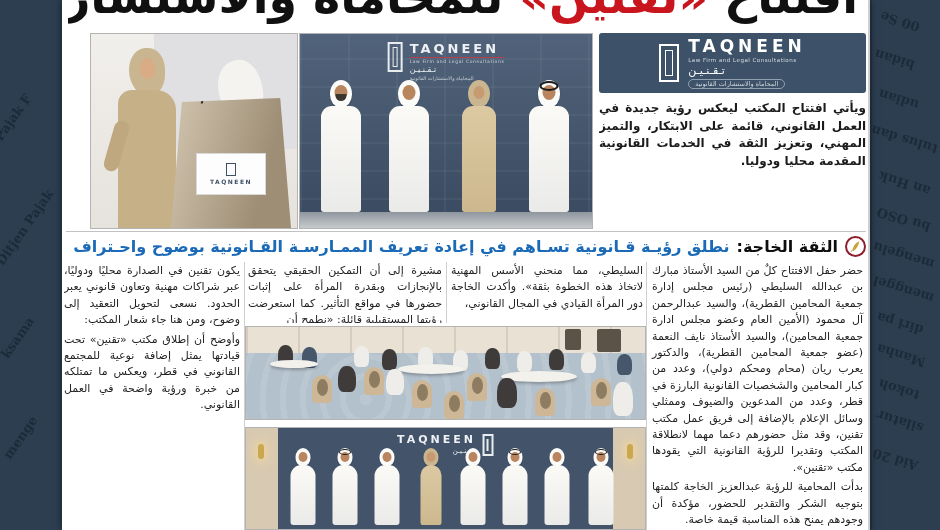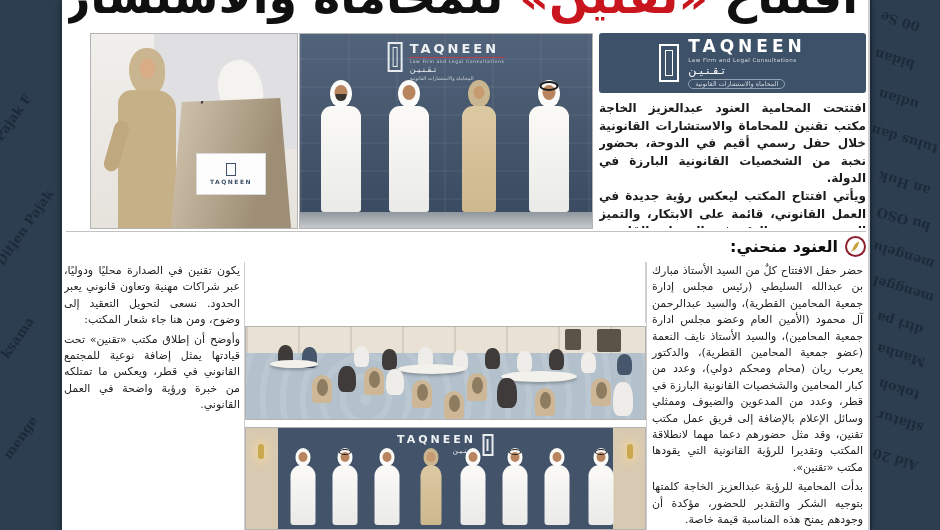--- a/index.html
+++ b/index.html
@@ -208,48 +208,54 @@
     <div class="lb">
       <div class="lb-icon"></div>
       <div class="lb-text">
         <div class="lb-name">TAQNEEN</div>
         <div class="lb-en">Law Firm and Legal Consultations</div>
         <div class="lb-ar">تـقـنـيـن</div>
         <div class="lb-ar2">المحاماة والاستشارات القانونية</div>
       </div>
     </div>
     <div class="intro">
-      <p>افتتحت المحامية العنود عبدالعزيز الخاجة مكتب تقنين للمحاماة والاستشارات القانونية خلال حفل رسمي أقيم في الدوحة، بحضور نخبة من الشخصيات القانونية البارزة في الدولة.</p>
       <p>ويأتي افتتاح المكتب ليعكس رؤية جديدة في العمل القانوني، قائمة على الابتكار، والتميز المهني، وتعزيز الثقة في الخدمات القانونية المقدمة محليا ودوليا.</p>
     </div>
   </div>
 
   <div class="sub">
     <span class="pen">
       <svg width="13" height="13" viewBox="0 0 16 16">
           <path d="M12.5 1.5 C9 3 5.5 6.5 4 12.5 L5.5 13.5 C10 10.5 12 6 12.5 1.5 Z" fill="#c9a13b"></path>
           <path d="M4 12.5 L2.5 14.5" stroke="#8e6f22" stroke-width="1"></path>
         </svg>
     </span>
-    <span class="sub-speaker">العنود منحني:</span>
+    <span class="sub-speaker">الثقة الخاجة:</span>
+    <span class="sub-quote">نطلق رؤيـة قـانونية تسـاهم في إعادة تعريف الممـارسـة القـانونية بوضوح واحـتراف</span>
   </div>
 
   <div class="bodyg">
 
     <div class="colA">
       <p>حضر حفل الافتتاح كلٌ من السيد الأستاذ مبارك بن عبدالله السليطي (رئيس مجلس إدارة جمعية المحامين القطرية)، والسيد عبدالرحمن آل محمود (الأمين العام وعضو مجلس ادارة جمعية المحامين)، والسيد الأستاذ نايف النعمة (عضو جمعية المحامين القطرية)، والدكتور يعرب ريان (محام ومحكم دولي)، وعدد من كبار المحامين والشخصيات القانونية البارزة في قطر، وعدد من المدعوين والضيوف وممثلي وسائل الإعلام بالإضافة إلى فريق عمل مكتب تقنين، وقد مثل حضورهم دعما مهما لانطلاقة المكتب وتقديرا للرؤية القانونية التي يقودها مكتب «تقنين».</p>
       <p>بدأت المحامية للرؤية عبدالعزيز الخاجة كلمتها بتوجيه الشكر والتقدير للحضور، مؤكدة أن وجودهم يمنح هذه المناسبة قيمة خاصة.</p>
 
     </div>
 
     <div class="vr"></div>
 
     <div class="mid">
       <div class="mid-text">
+        <div class="colB">
+          <p>السليطي، مما منحني الأسس المهنية لاتخاذ هذه الخطوة بثقة». وأكدت الخاجة دور المرأة القيادي في المجال القانوني،</p>
+        </div>
         <div class="vr"></div>
+        <div class="colC">
+          <p>مشيرة إلى أن التمكين الحقيقي يتحقق بالإنجازات وبقدرة المرأة على إثبات حضورها في مواقع التأثير. كما استعرضت رؤيتها المستقبلية قائلة: «نطمح أن</p>
+        </div>
       </div>
 
       <div class="ph-aud">
         <div class="arch"></div>
         <div class="door" style="top:2%;right:6%;width:6%;height:25%"></div>
         <div class="door" style="top:3%;right:16%;width:4%;height:22%"></div>
         <div class="carpet"></div>
         <div class="sp" style="left:8%;top:20%"></div>
         <div class="sp nv" style="left:14%;top:22%"></div>
         <div class="sp lt" style="left:27%;top:21%"></div>

